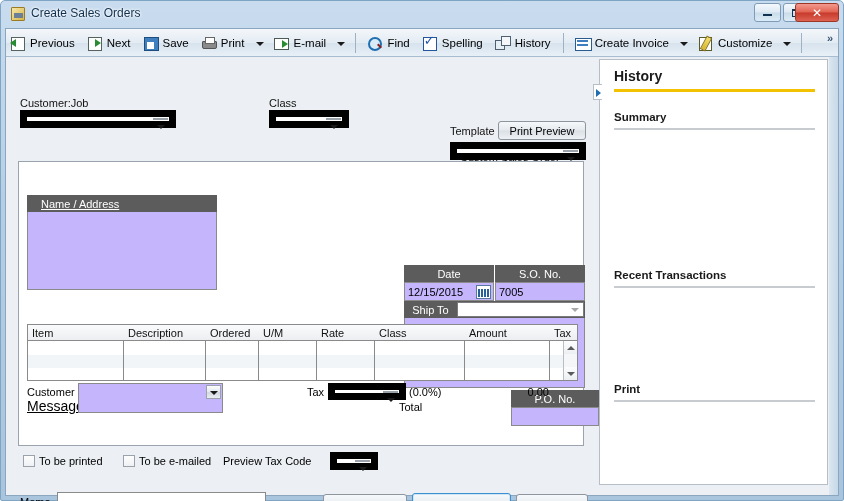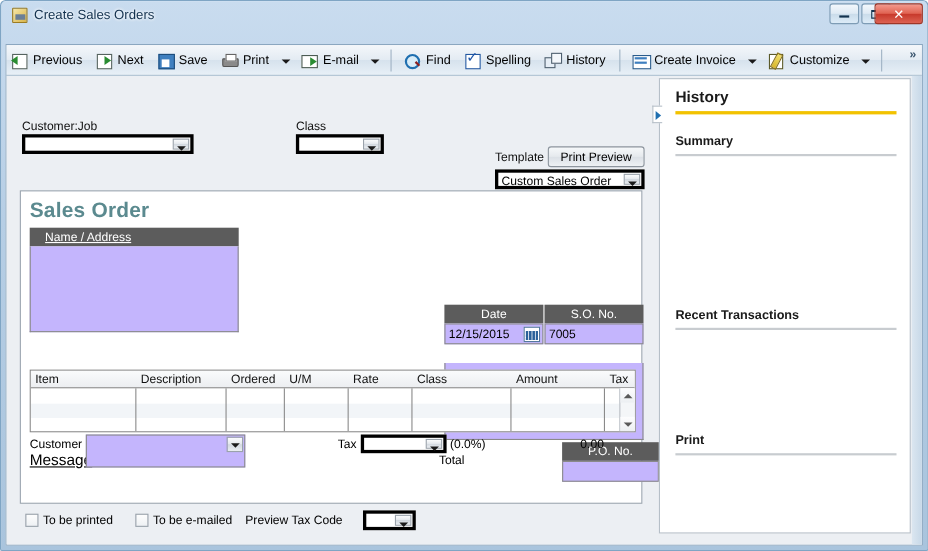--- a/index.html
+++ b/index.html
@@ -20,21 +20,20 @@
     background: linear-gradient(to bottom, #c9dcef 0%, #b6cee5 40%, #a9c4dd 100%);
     border: 1px solid #7fa5c4;
     border-radius: 5px 5px 2px 2px;
     padding: 0;
   }
   #frame-inner {
     position: absolute;
     left: 4px; top: 27px; right: 4px; bottom: 4px;
     background: #eceff3;
     border: 1px solid #8ba7c0;
-    margin-top: 12px;
   }
 
   
   #titlebar {
     position: absolute;
     left: 0; top: 0; right: 0; height: 36px;
   }
   #title-icon {
     position: absolute; left: 10px; top: 6px;
     width: 14px; height: 14px;
@@ -226,21 +225,21 @@
   
   #form-pane {
     position: absolute;
     left: 0; top: 0; width: 588px; bottom: 0;
   }
 
   .fld-label { position: absolute; font-size: 11px; color: #111; }
   .combo {
     position: absolute;
     background: #fff;
-    border: 3px solid #000000;
+    border: 7px solid #000000;
     height: 18px;
   }
   .combo .cb-val {
     position: absolute; left: 3px; top: 2px; right: 18px;
     font-size: 11px; white-space: nowrap; overflow: hidden;
   }
   .combo .cb-btn {
     position: absolute; right: 1px; top: 1px; bottom: 1px; width: 15px;
     background: linear-gradient(to bottom, #fbfcfd, #e3e7ec 50%, #d2d8df 51%, #eaeef2);
     border: 1px solid #9aa2ab;
@@ -606,36 +605,41 @@
 
         <div class="fld-label" id="template-label">Template</div>
         <div id="print-preview-btn">Print Preview</div>
         <div class="combo" style="left:444px; top:85px; width:136px;">
           <div class="cb-val">Custom Sales Order</div>
           <div class="cb-btn"></div>
         </div>
 
         <div id="doc-card">
 
-          <div id="so-title">Sales Order</div>
 
           <div class="dark-hdr" id="name-addr-hdr">Name / Address</div>
           <div class="white-box" id="name-addr-box"></div>
 
           <div class="dark-hdr" id="date-hdr">Date</div>
           <div class="white-box" id="date-box">
             <span id="date-val">12/15/2015</span>
             <span id="date-cal"></span>
           </div>
 
           <div class="dark-hdr" id="sono-hdr">S.O. No.</div>
           <div class="white-box" id="sono-box">
             <span id="sono-val">7005</span>
           </div>
 
+          <div class="dark-hdr" id="shipto-hdr">
+            <span id="shipto-hdr-label">Ship To</span>
+            <span id="shipto-combo">
+              <span class="cb-btn2"></span>
+            </span>
+          </div>
           <div class="white-box" id="shipto-box"></div>
 
           <div class="dark-hdr" id="pono-hdr">P.O. No.</div>
           <div class="white-box" id="pono-box"></div>
 
           <div id="grid">
             <div class="grow-a"></div>
             <div class="grow-b"></div>
             <div class="grow-c"></div>
 

